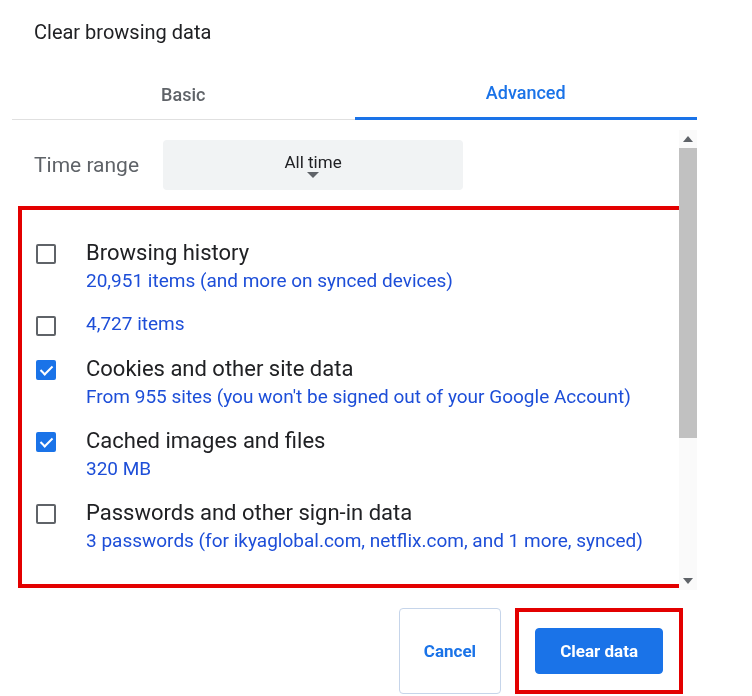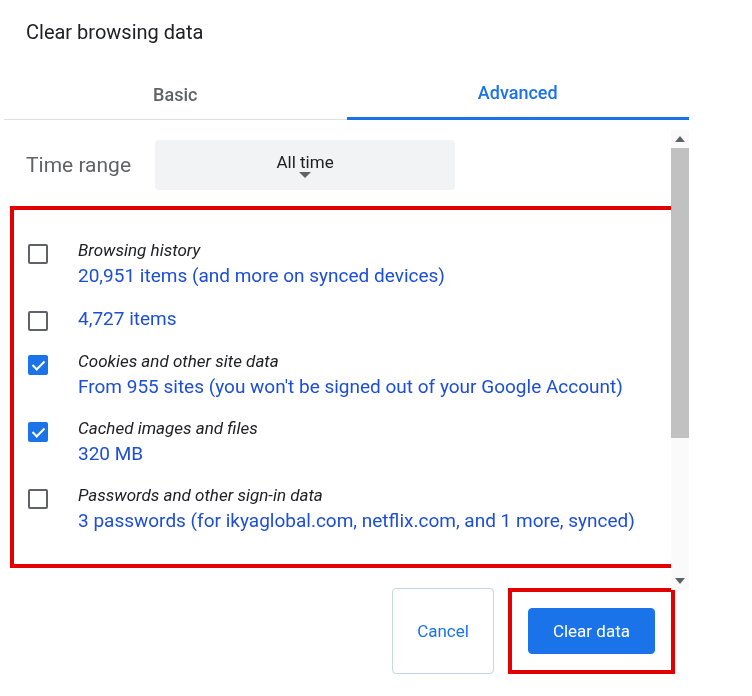--- a/index.html
+++ b/index.html
@@ -10,21 +10,21 @@
     }
     body {
       background: #fff;
       width: 752px;
       height: 696px;
       position: relative;
       overflow: hidden;
     }
     .dialog {
       position: absolute;
-      left: 4px;
+      left: 12px;
       top: 0;
       width: 685px;
     }
     .title {
       font-size: 20px;
       color: #202124;
       padding: 20px 0 0 22px;
       font-weight: 400;
     }
     .tabs {
@@ -115,24 +115,23 @@
       position: absolute;
       left: 5px;
       top: 1px;
       width: 5px;
       height: 10px;
       border: solid #fff;
       border-width: 0 2px 2px 0;
       transform: rotate(45deg);
     }
     .item-text .it-title {
-      font-size: 17px;
+      font-size: 22px;
       color: #202124;
       margin-bottom: 4px;
-      font-style: italic;
     }
     .item-text .it-sub {
       font-size: 19px;
       color: #1d4ed8;
     }
 
     .scrollbar {
       position: absolute;
       right: 0;
       top: 130px;
@@ -178,21 +177,21 @@
     .actions {
       display: flex;
       justify-content: flex-end;
       padding: 20px 14px 0 0;
       gap: 14px;
     }
     .btn {
       border-radius: 4px;
       padding: 12px 24px;
       font-size: 17px;
-      font-weight: 400;
+      font-weight: 700;
       cursor: pointer;
     }
     .btn-cancel {
       background: #fff;
       color: #1a73e8;
       border: 1px solid #c6d5ea;
     }
     .btn-clear {
       background: #1a73e8;
       color: #fff;

